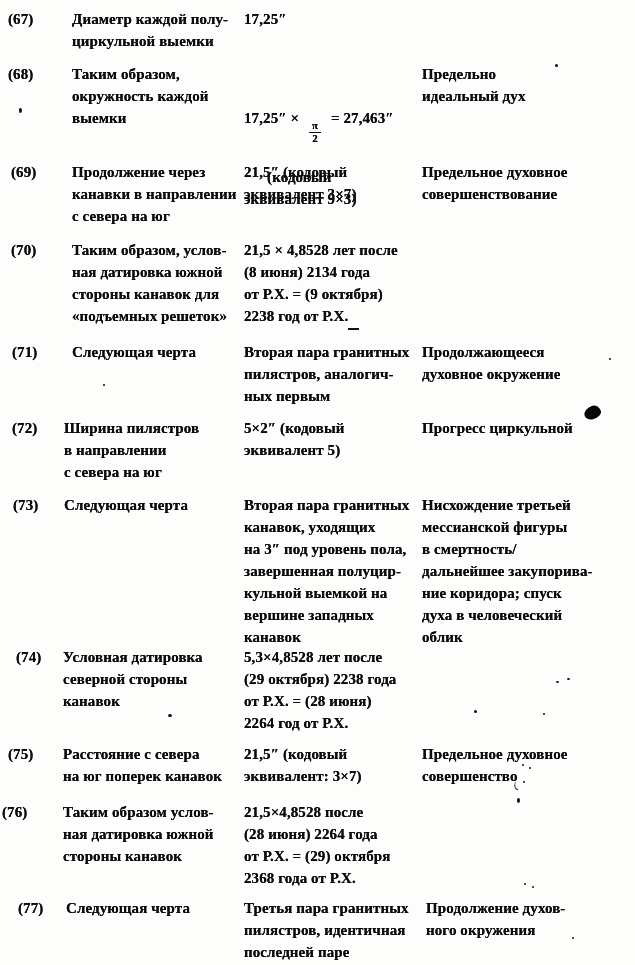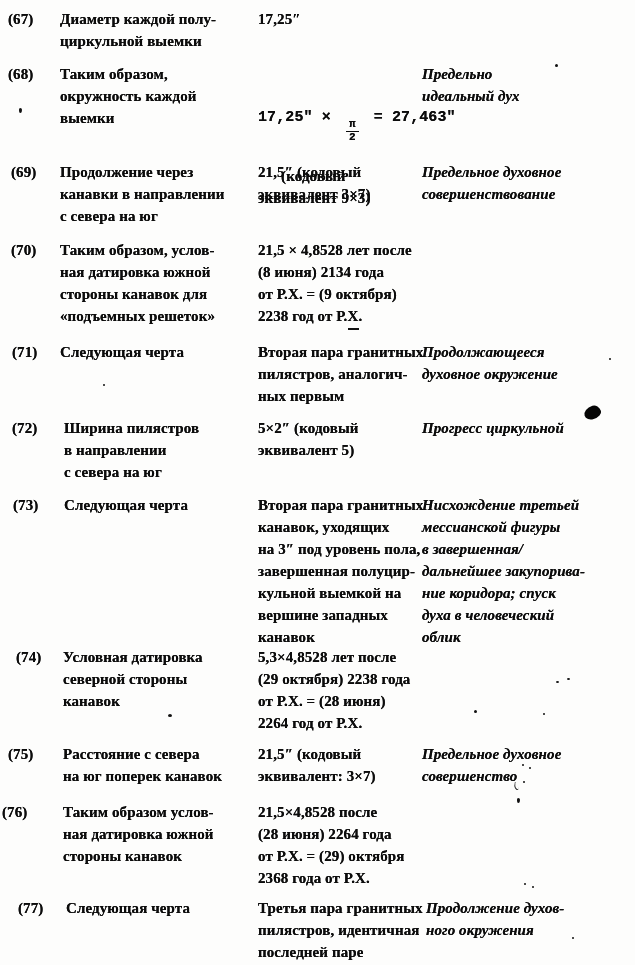--- a/index.html
+++ b/index.html
@@ -19,25 +19,25 @@
   .c{
     position:absolute;
     white-space:pre;
     font-size:15px;
     line-height:22px;
     font-weight:bold;
     letter-spacing:0.1px;
     text-shadow:0 0 0.5px #1a1a1a;
   }
   .num{left:8px;}
-  .desc{left:60px;}
-  .val{left:244px;margin-left:14px;}
-  .interp{left:422px;font-style:italic;}
+  .desc{left:72px;}
+  .val{left:244px;}
+  .interp{left:422px;}
   
-  .mathline{display:block;white-space:pre;font-family:Liberation Mono, monospace;}
+  .mathline{display:block;white-space:pre;}
   .frac{
     display:inline-flex;flex-direction:column;align-items:center;
     vertical-align:-6px;margin:0 6px;
   }
   .frac .ft{
     font-size:11px;line-height:11px;
     border-bottom:1.6px solid #0c0c0c;padding:0 3px 0.5px 3px;
   }
   .frac .fb{font-size:11px;line-height:11px;padding-top:0.5px;}
   
@@ -130,21 +130,21 @@
     <span class="c desc" style="left:64px">Следующая черта</span>
     <span class="c val">Вторая пара гранитных
 канавок, уходящих
 на 3″ под уровень пола,
 завершенная полуцир-
 кульной выемкой на
 вершине западных
 канавок</span>
     <span class="c interp">Нисхождение третьей
 мессианской фигуры
-в завершенная/
+в смертность/
 дальнейшее закупорива-
 ние коридора; спуск
 духа в человеческий
 облик</span>
   </div>
 
   <div class="row" style="top:646px">
     <span class="c num" style="left:16px">(74)</span>
     <span class="c desc" style="left:63px">Условная датировка
 северной стороны

